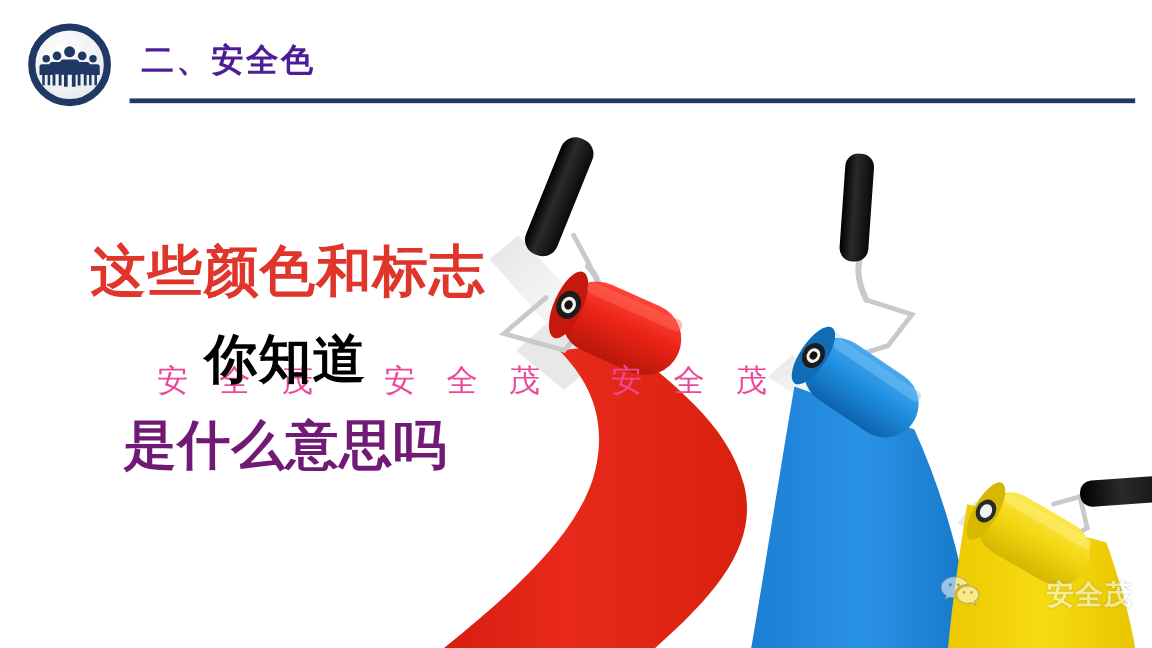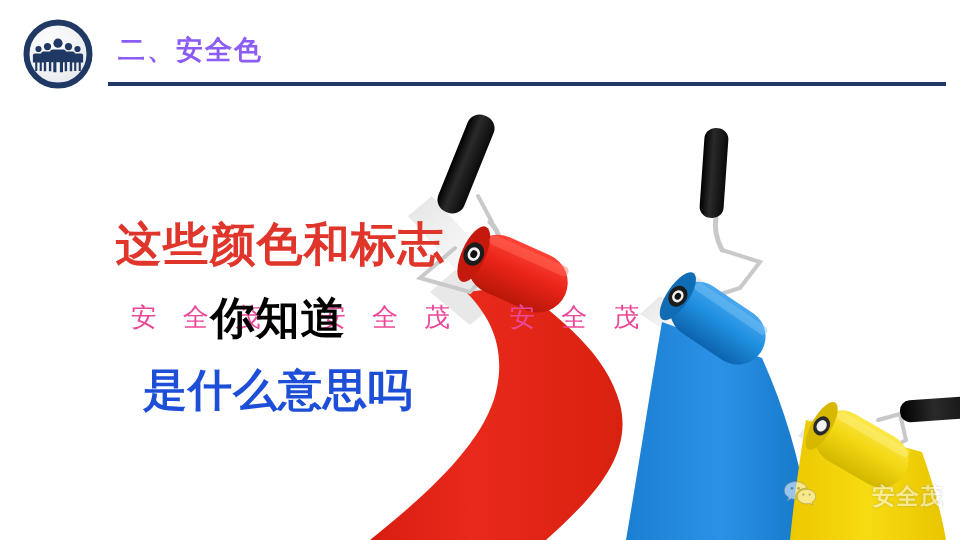--- a/index.html
+++ b/index.html
@@ -37,21 +37,21 @@
     height: 72px;
   }
   #brand-logo svg { display: block; }
 
   #header-title {
     position: absolute;
     left: 118px;
     top: 32px;
     font-size: 27px;
     font-weight: bold;
-    color: #8b5cf6;
+    color: #4c1d95;
     letter-spacing: 2px;
     white-space: nowrap;
   }
 
   #header-rule {
     position: absolute;
     left: 108px;
     top: 82px;
     width: 838px;
     height: 4px;
@@ -66,24 +66,23 @@
     width: 960px;
     height: 540px;
     pointer-events: none;
   }
   #artwork svg { display: block; }
 
   
   #headline {
     position: absolute;
     left: 0;
-    top: 214px;
+    top: 196px;
     width: 470px;
     text-align: center;
-    padding-left: 40px;
   }
   .headline-line {
     font-weight: bold;
     letter-spacing: 1px;
     line-height: 1.32;
     white-space: nowrap;
   }
   .hl-1 {
     font-size: 46px;
     color: #e0352a;
@@ -309,21 +308,21 @@
     </div>
 
     <div id="header-title">二、安全色</div>
 
     <div id="header-rule"></div>
   </div>
 
   <div id="headline">
     <div class="headline-line hl-1" style="color: rgb(224, 53, 42);">这些颜色和标志</div>
     <div class="headline-line hl-2" style="color: #000000;">你知道</div>
-    <div class="headline-line hl-3" style="color: #1d4ed8;">是什么意思吗</div>
+    <div class="headline-line hl-3" style="color: #701a75;">是什么意思吗</div>
   </div>
 
   <div id="wechat-watermark">
     <span>
       <svg width="34" height="28" viewBox="0 0 34 28" xmlns="http://www.w3.org/2000/svg">
         <g fill="#ffffff" stroke="#8d8d8d" stroke-width="0.9">
           <path d="M12.4 1.6C6.2 1.6 1.2 5.6 1.2 10.5c0 2.8 1.7 5.3 4.3 6.9l-1.1 3.3 3.9-2c1.3.4 2.7.6 4.1.6h.6c-.3-.8-.4-1.6-.4-2.4 0-4.8 4.8-8.7 10.7-8.7h.7C23 4.8 18.3 1.6 12.4 1.6z"></path>
           <path d="M32.8 16.6c0-4-4.2-7.3-9.3-7.3s-9.3 3.3-9.3 7.3c0 4 4.2 7.3 9.3 7.3 1.1 0 2.2-.2 3.2-.5l3.3 1.7-.9-2.8c2.3-1.3 3.7-3.4 3.7-5.7z"></path>
         </g>
         <g fill="#8d8d8d">

